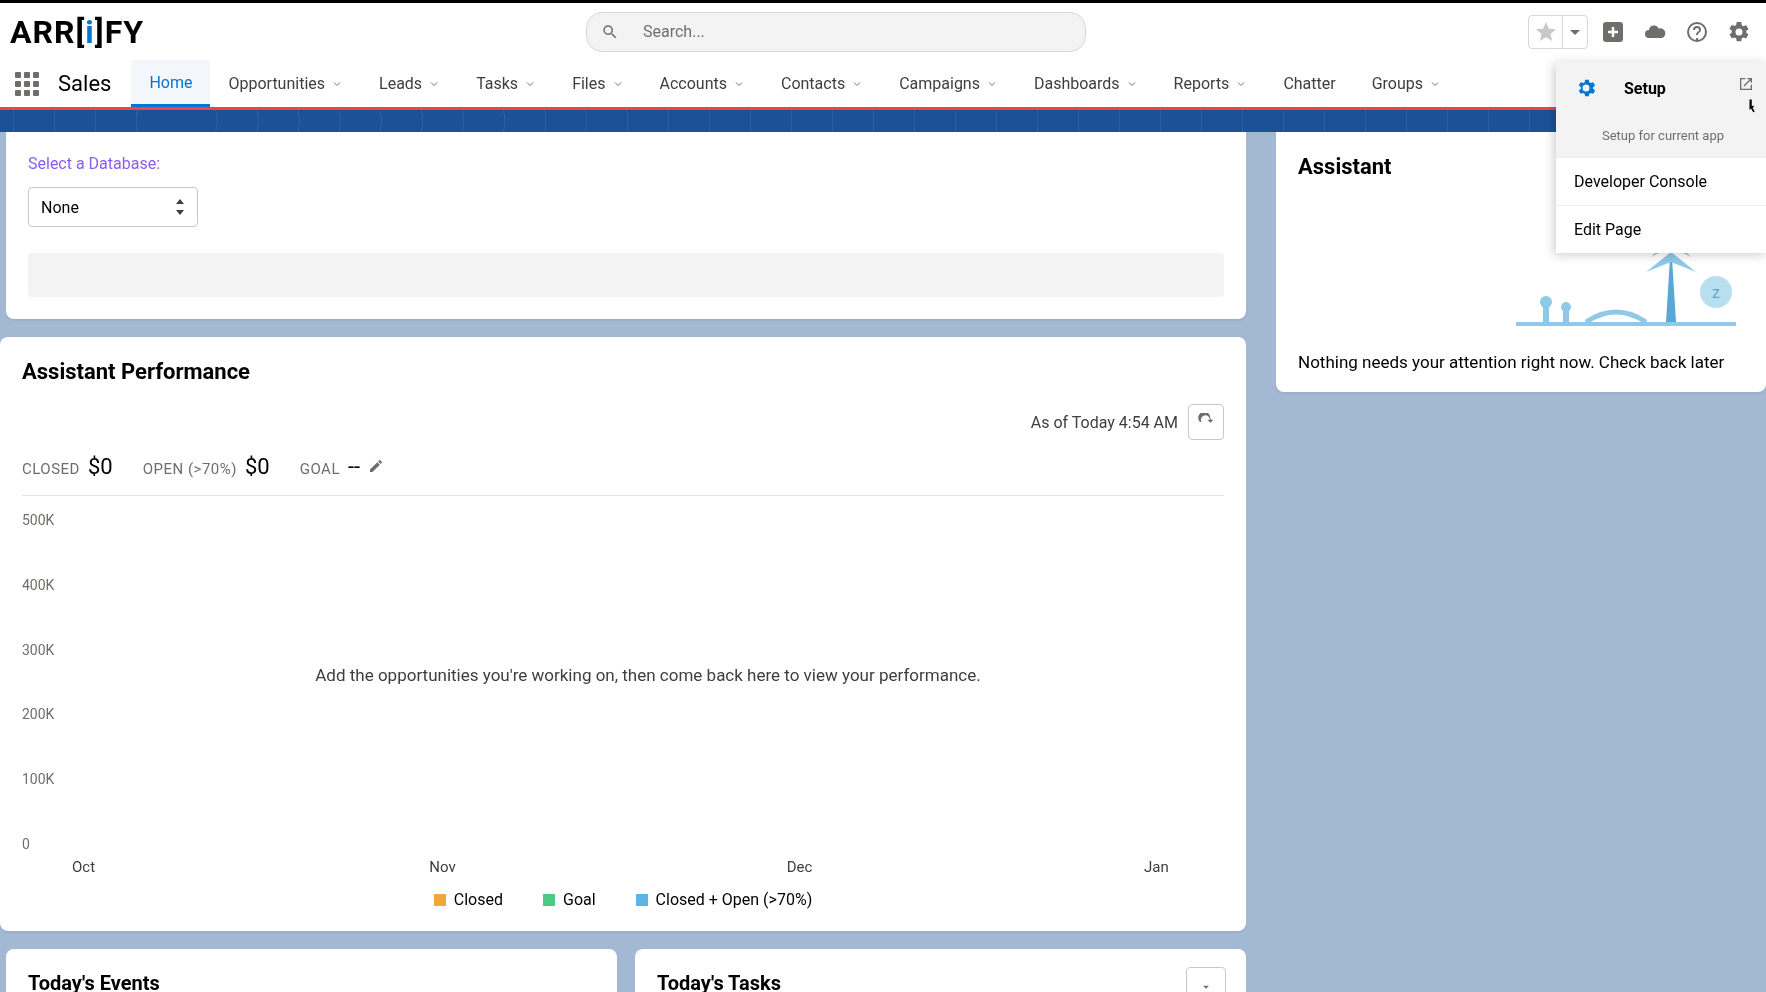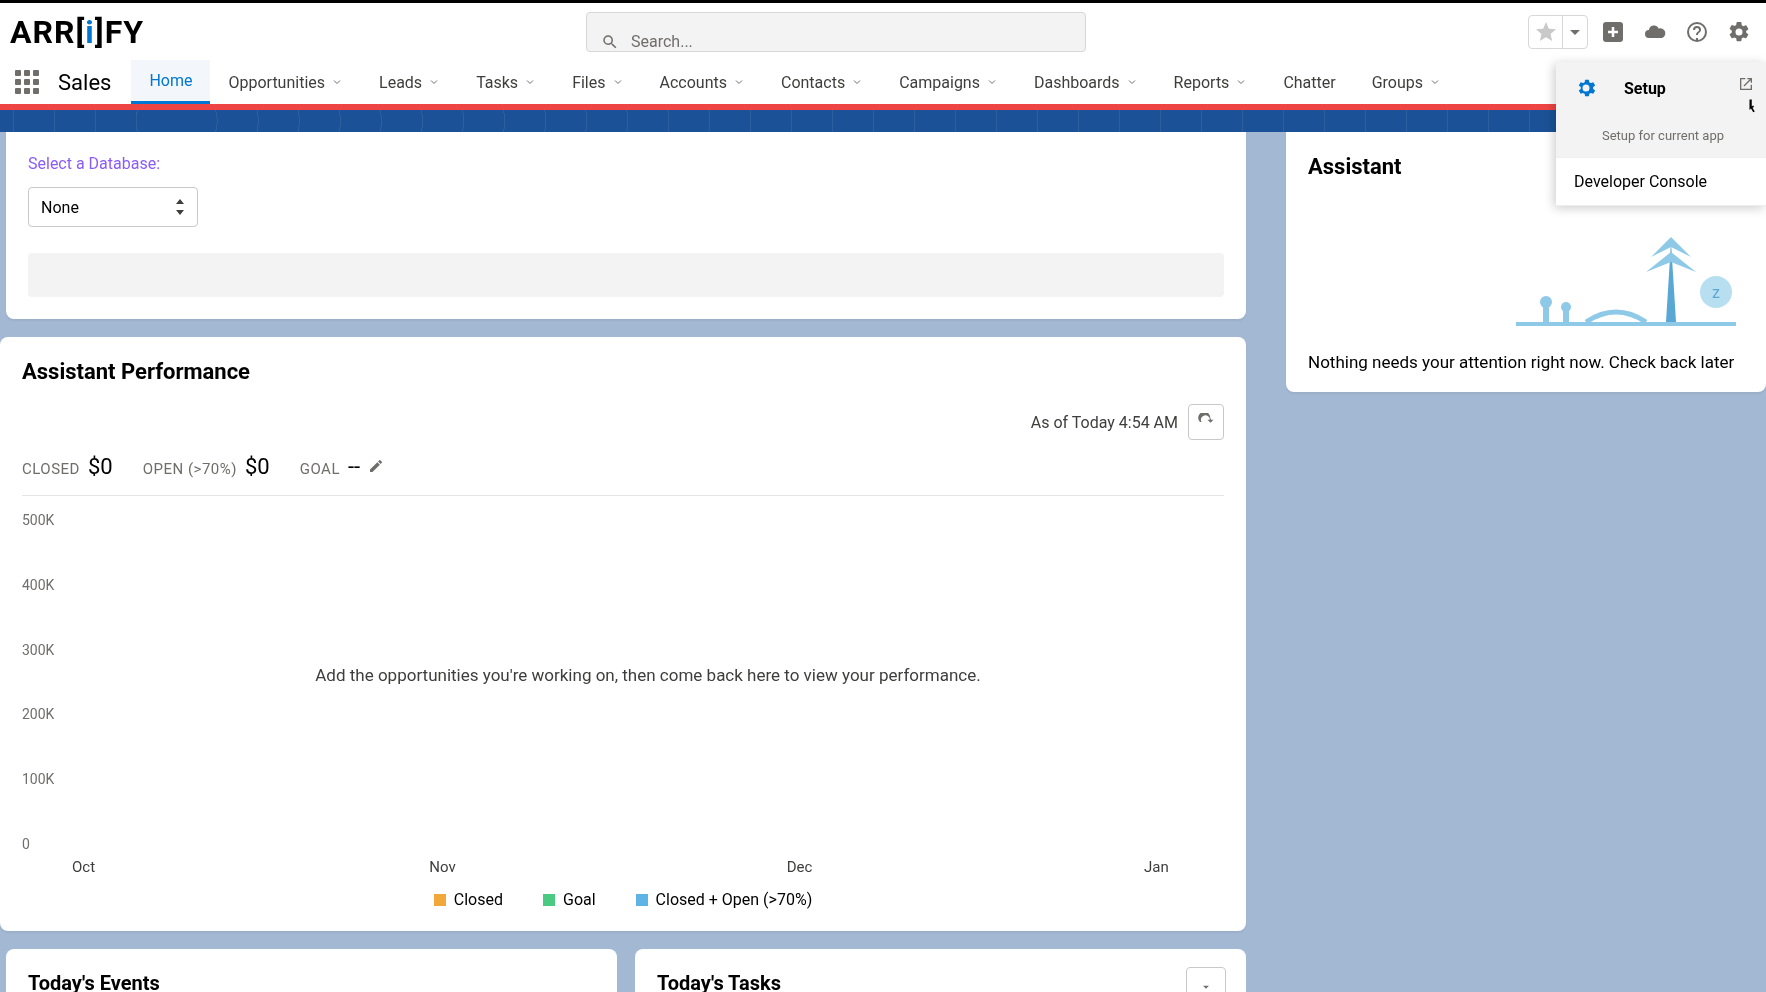--- a/index.html
+++ b/index.html
@@ -2,30 +2,30 @@
 <html><head>
 <meta charset="utf-8">
 <style>
 * { margin: 0; padding: 0; box-sizing: border-box; font-family: -apple-system, BlinkMacSystemFont, "Segoe UI", Roboto, Helvetica, Arial, sans-serif; }
 body { width: 1766px; height: 992px; background: #a3b8d3; overflow: hidden; position: relative; }
 
 .top-bar { background: #fff; height: 60px; display: flex; align-items: center; padding: 0 10px; border-top: 3px solid #000; }
 .logo { font-size: 32px; font-weight: 700; letter-spacing: 1px; color: #000; }
 .logo .i { color: #0176d3; }
 .search-wrap { flex: 1; display: flex; justify-content: center; }
-.search-box { width: 500px; height: 40px; background: #f3f3f3; border: 1px solid #d8d8d8; border-radius: 4px; display: flex; align-items: flex-end; padding: 0 14px; gap: 12px; color: #706e6b; }
+.search-box { width: 500px; height: 40px; background: #f3f3f3; border: 1px solid #d8d8d8; border-radius: 16px; display: flex; align-items: center; padding: 0 14px; gap: 24px; color: #706e6b; }
 .search-box svg { width: 18px; height: 18px; }
 .util-bar { display: flex; align-items: center; gap: 8px; }
 .util-btn { width: 34px; height: 34px; display: flex; align-items: center; justify-content: center; border-radius: 4px; }
 .util-btn svg { width: 24px; height: 24px; fill: #706e6b; }
 .fav-group { display: flex; align-items: center; border: 1px solid #d8d8d8; border-radius: 4px; height: 34px; }
 .fav-group .util-btn { border: none; }
 .fav-group .util-btn:first-child { border-right: 1px solid #d8d8d8; border-radius: 4px 0 0 4px; }
 
-.nav-bar { background: #fff; height: 50px; display: flex; align-items: center; border-bottom: 6px solid #ef4444; padding: 0 10px; text-align: center; }
+.nav-bar { background: #fff; height: 50px; display: flex; align-items: center; border-bottom: 3px solid #ef4444; padding: 0 10px; text-align: center; }
 .waffle { width: 34px; height: 34px; display: flex; align-items: center; justify-content: center; margin-right: 14px; }
 .waffle-grid { display: grid; grid-template-columns: repeat(3, 6px); gap: 3px; }
 .waffle-grid span { width: 6px; height: 6px; background: #706e6b; border-radius: 1px; }
 .app-name { font-size: 22px; font-weight: 400; margin-right: 20px; }
 .nav-tabs { display: flex; align-items: center; height: 100%; }
 .nav-tab { display: flex; align-items: center; gap: 6px; padding: 0 18px; height: 100%; font-size: 16px; color: #3e3e3c; cursor: pointer; }
 .nav-tab.active { border-bottom: 3px solid #0176d3; color: #0176d3; background: #f3f6fb; }
 .nav-tab .chev { width: 12px; height: 12px; }
 .nav-tab .chev path { stroke: #706e6b; stroke-width: 2; fill: none; }
 
@@ -62,21 +62,21 @@
 .x-ticks span { width: 80px; text-align: left; }
 .legend { display: flex; justify-content: center; gap: 40px; margin-top: 8px; font-size: 16px; }
 .legend-item { display: flex; align-items: center; gap: 8px; }
 .swatch { width: 12px; height: 12px; }
 
 .bottom-row { display: flex; gap: 18px; margin: 0 12px 0 6px; }
 .bottom-card { flex: 1; background: #fff; border-radius: 8px; padding: 22px; height: 90px; position: relative; overflow: hidden; }
 .bottom-card h3 { font-size: 20px; font-weight: 700; }
 .task-menu { position: absolute; right: 20px; top: 18px; width: 40px; height: 40px; border: 1px solid #c9c9c9; border-radius: 4px; display: flex; align-items: center; justify-content: center; }
 
-.assist-card { margin-right: 0; border-top-right-radius: 0; height: 260px; position: relative; overflow: hidden; margin-left: 10px; }
+.assist-card { margin-right: 0; border-top-right-radius: 0; height: 260px; position: relative; overflow: hidden; }
 .assist-title { font-size: 22px; font-weight: 700; }
 .assist-msg { position: absolute; bottom: 20px; left: 22px; right: 0; font-size: 17px; }
 .assist-illust { position: absolute; right: 30px; top: 70px; width: 220px; height: 140px; }
 
 .setup-menu { position: absolute; right: 0; top: 62px; width: 210px; background: #fff; box-shadow: -2px 2px 10px rgba(0,0,0,0.2); z-index: 100; }
 .setup-item { padding: 14px 18px; display: flex; align-items: center; gap: 26px; font-size: 16px; border-bottom: 1px solid #eee; position: relative; }
 .setup-item.primary { background: #f3f3f3; flex-wrap: wrap; }
 .setup-item .sub { font-size: 13px; color: #706e6b; width: 100%; margin-left: 28px; margin-top: 2px; }
 .setup-item.no-border { border-bottom: none; }
 .setup-item svg.gear { width: 24px; height: 24px; }
@@ -347,13 +347,16 @@
         <path fill="#706e6b" d="M14 3v2h3.59l-9.3 9.29 1.42 1.42L19 6.41V10h2V3h-7zM5 5h6V3H3v18h18v-8h-2v6H5V5z"></path>
       </svg>
     <span class="sub">Setup for current app</span>
     <svg class="cursor-hand" viewBox="0 0 24 24">
         <path fill="#000" d="M13 2v9l2-1 1 2-2 1 3 5-2 1-3-5-2 2V2h3z"></path>
       </svg>
   </div>
   <div class="setup-item">
     <span>Developer Console</span>
   </div>
+  <div class="setup-item no-border">
+    <span>Edit Page</span>
+  </div>
 </div>
 
 </body></html>

